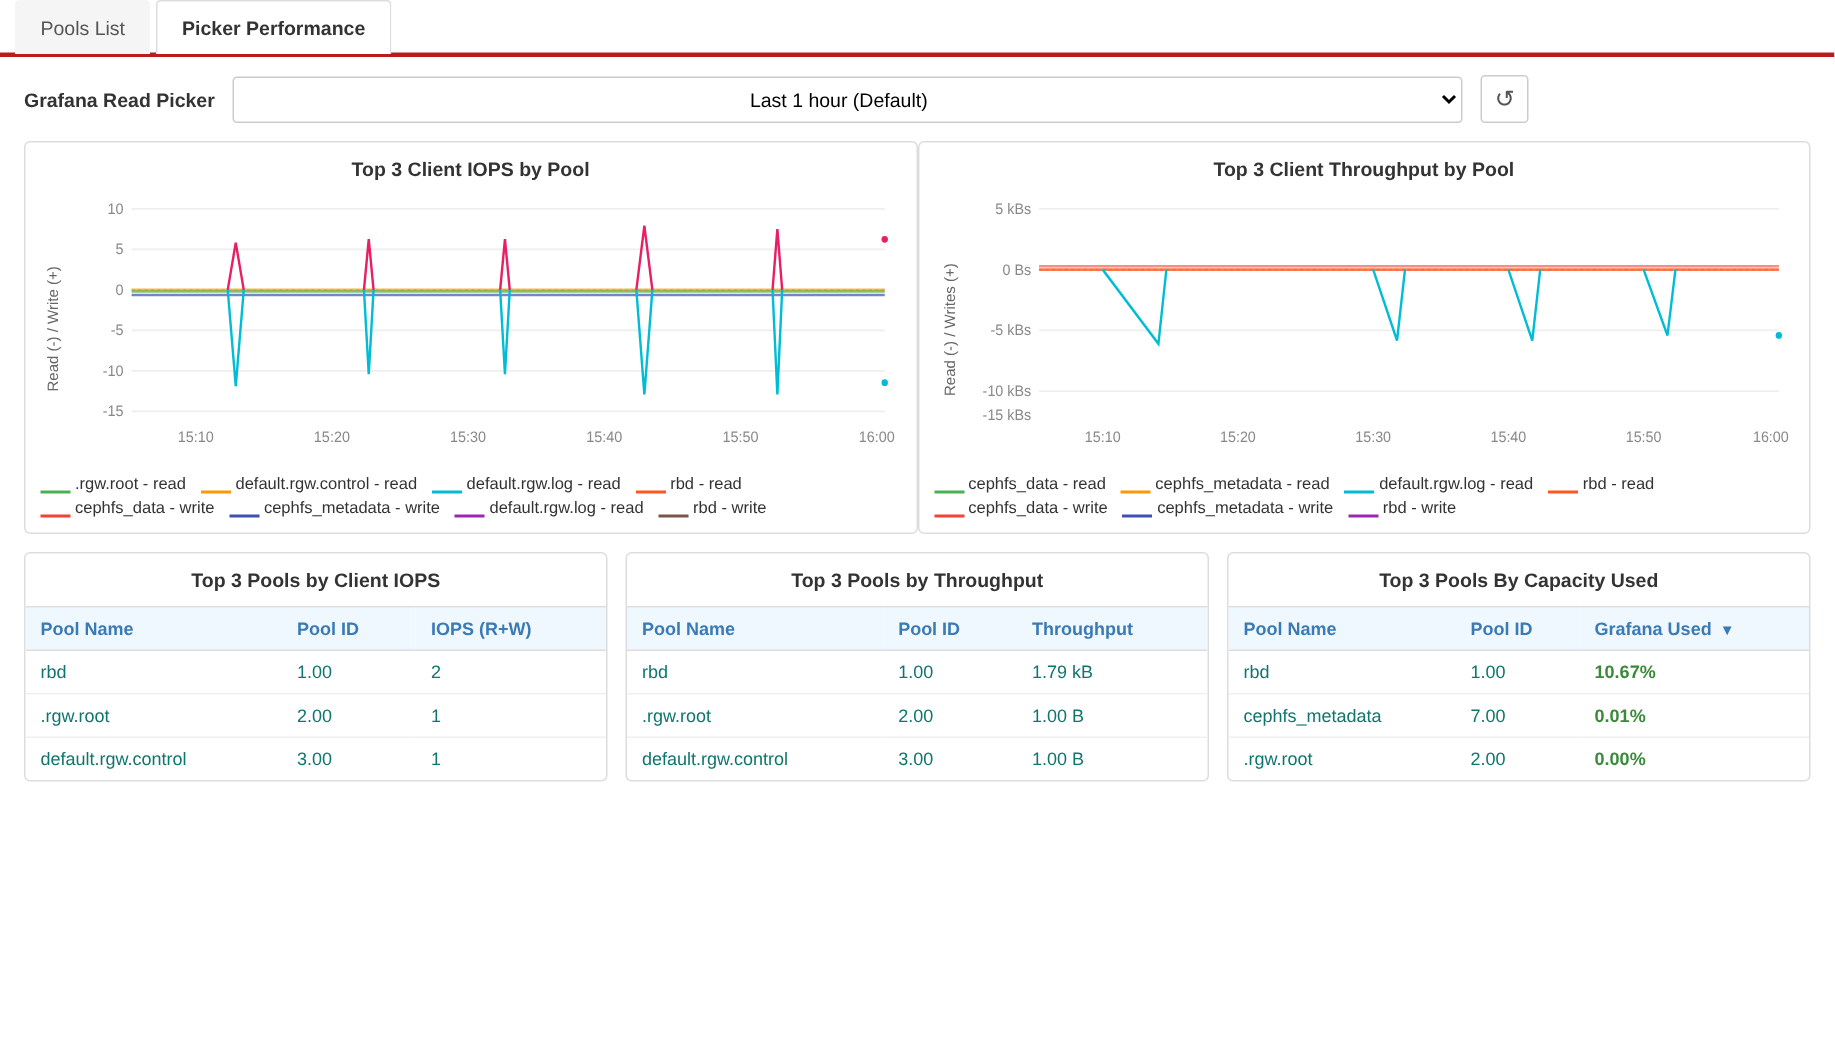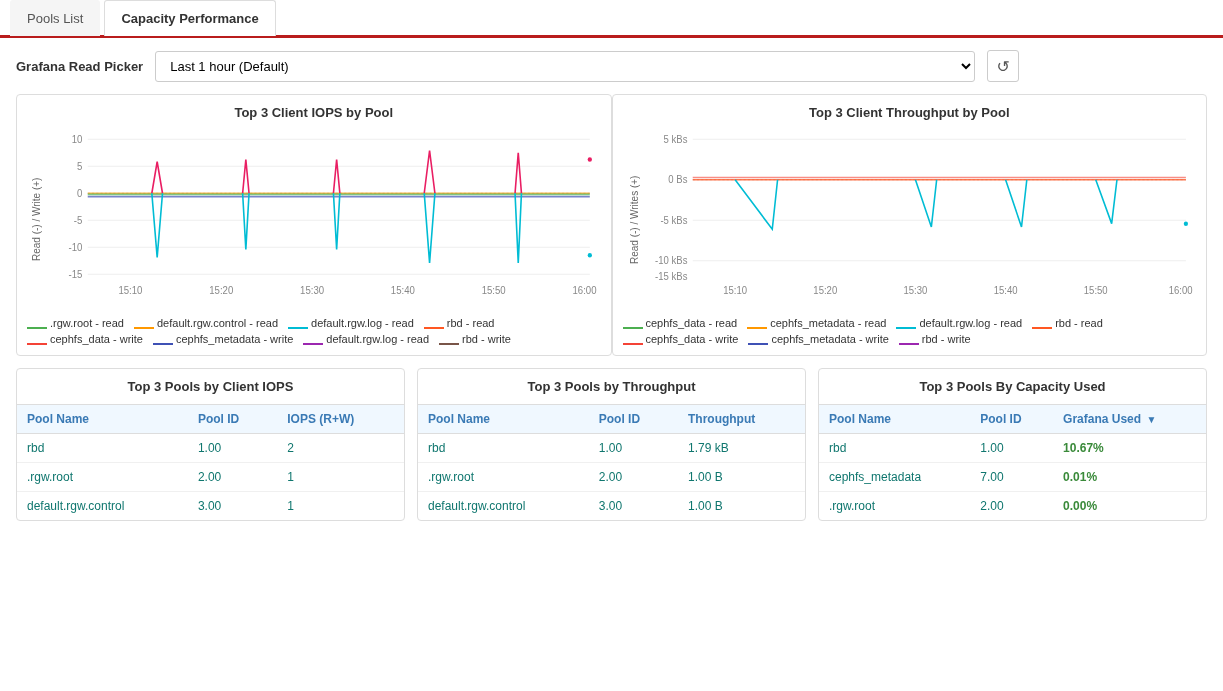--- a/index.html
+++ b/index.html
@@ -35,20 +35,21 @@
     .time-picker-label { font-weight: bold; font-size: 13px; min-width: 80px; }
     .time-picker-select {
       flex: 1;
       max-width: 820px;
       padding: 6px 10px;
       border: 1px solid #ccc;
       border-radius: 3px;
       font-size: 13px;
       background: #fff;
       cursor: pointer;
+      text-align: center;
     }
     .refresh-btn {
       width: 32px; height: 32px;
       border: 1px solid #ccc;
       border-radius: 3px;
       background: #fff;
       cursor: pointer;
       display: flex; align-items: center; justify-content: center;
       font-size: 16px;
       color: #555;
@@ -128,21 +129,21 @@
       overflow: hidden;
     }
   </style>
 </head>
 <body>
 
 <div class="main-wrapper">
 
   <div class="tabs">
     <div class="tab">Pools List</div>
-    <div class="tab active">Capacity Performance</div>
+    <div class="tab active">Picker Performance</div>
   </div>
 
   <div class="time-picker-row">
     <div class="time-picker-label">Grafana Read Picker</div>
     <select class="time-picker-select"><option>Last 5 minutes</option><option>Last 15 minutes</option><option>Last 30 minutes</option><option selected="">Last 1 hour (Default)</option><option>Last 3 hours</option><option>Last 6 hours</option><option>Last 12 hours</option><option>Last 24 hours</option><option>Last 2 days</option><option>Last 7 days</option></select>
     <button class="refresh-btn">↺</button>
   </div>
 
   <div class="charts-row">
 

